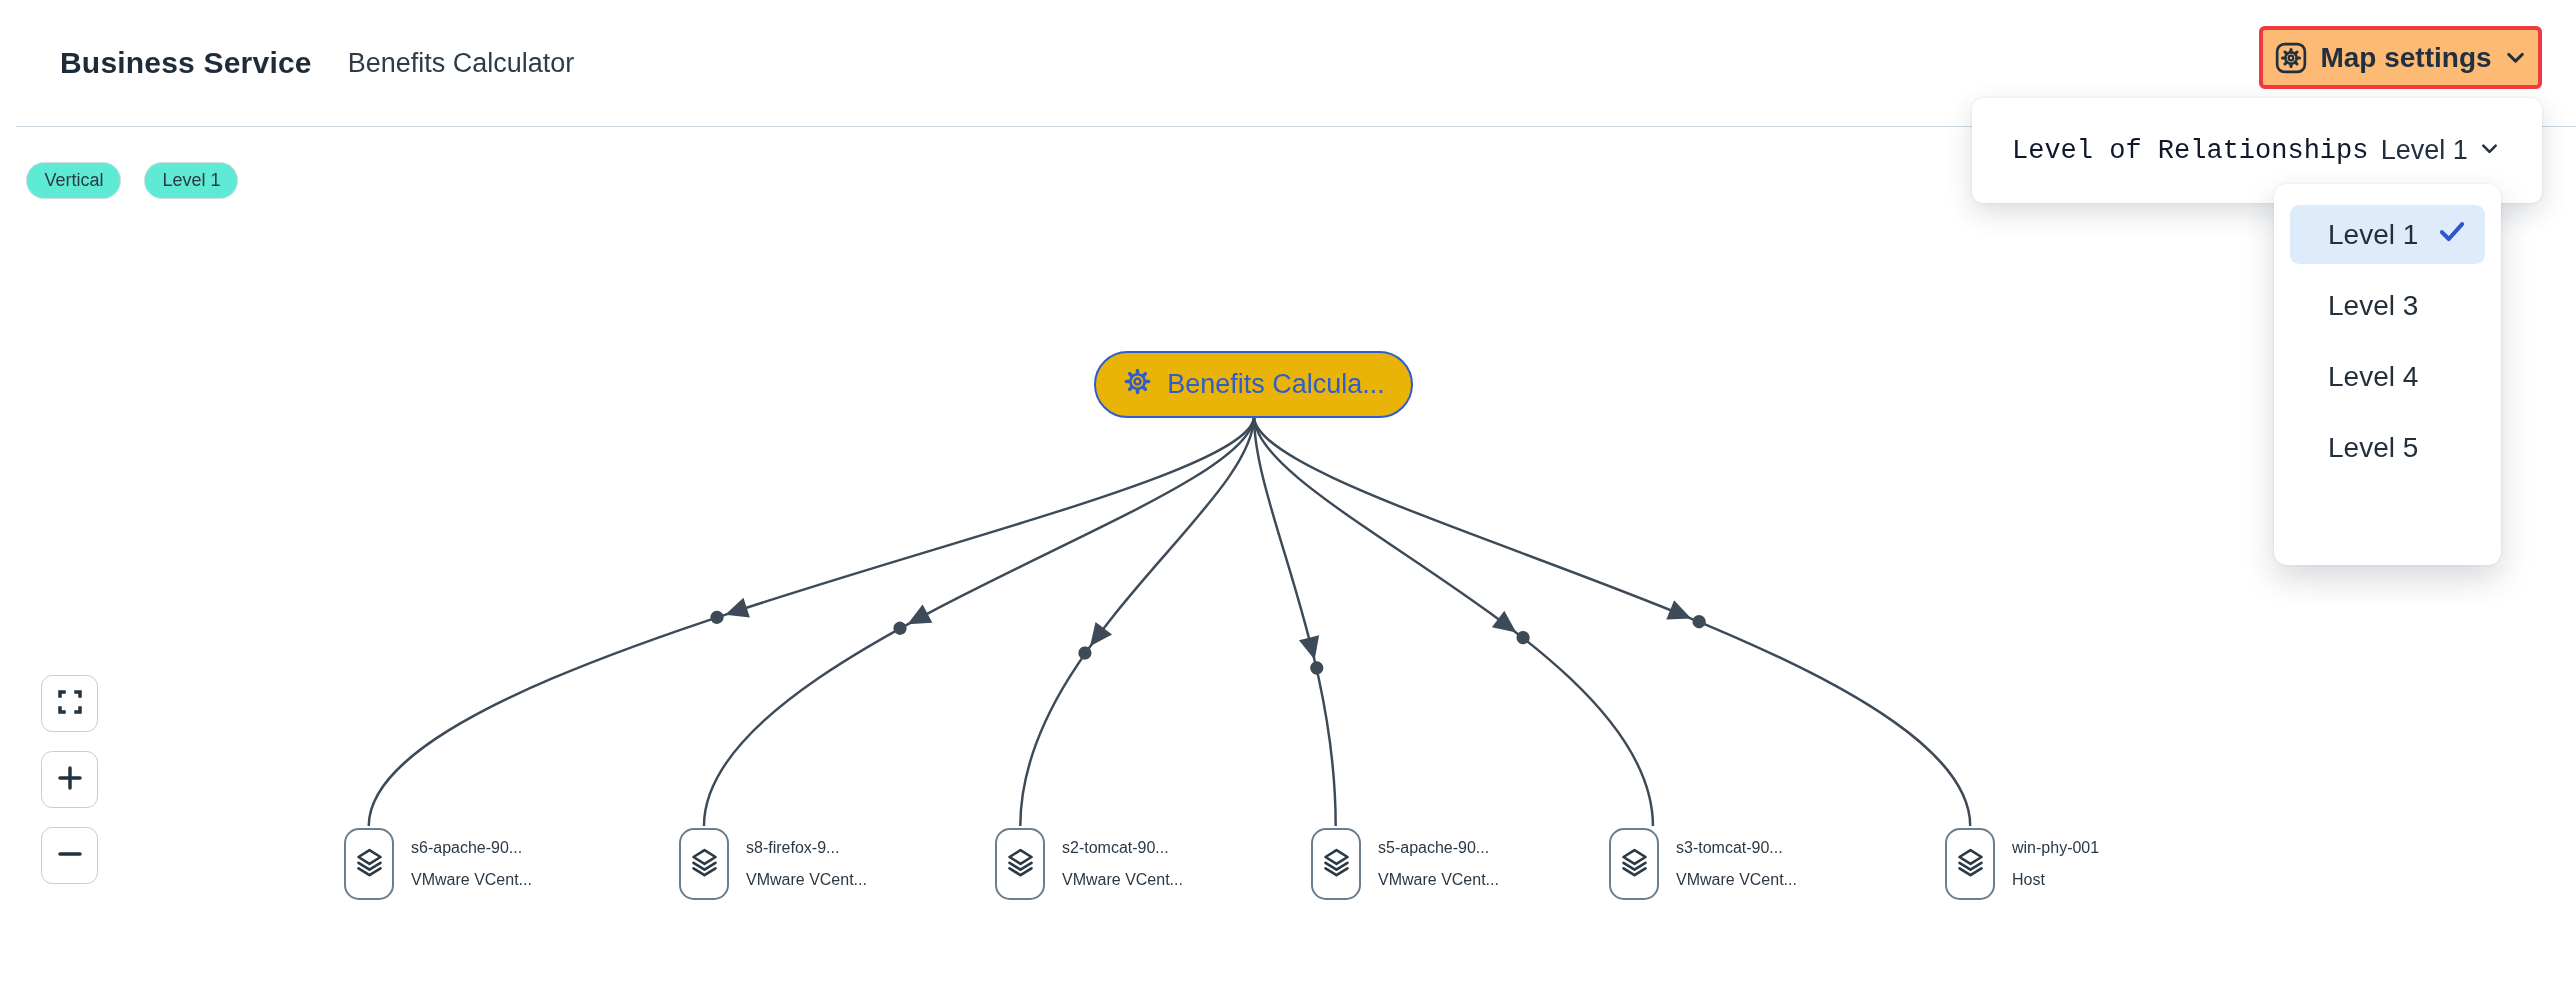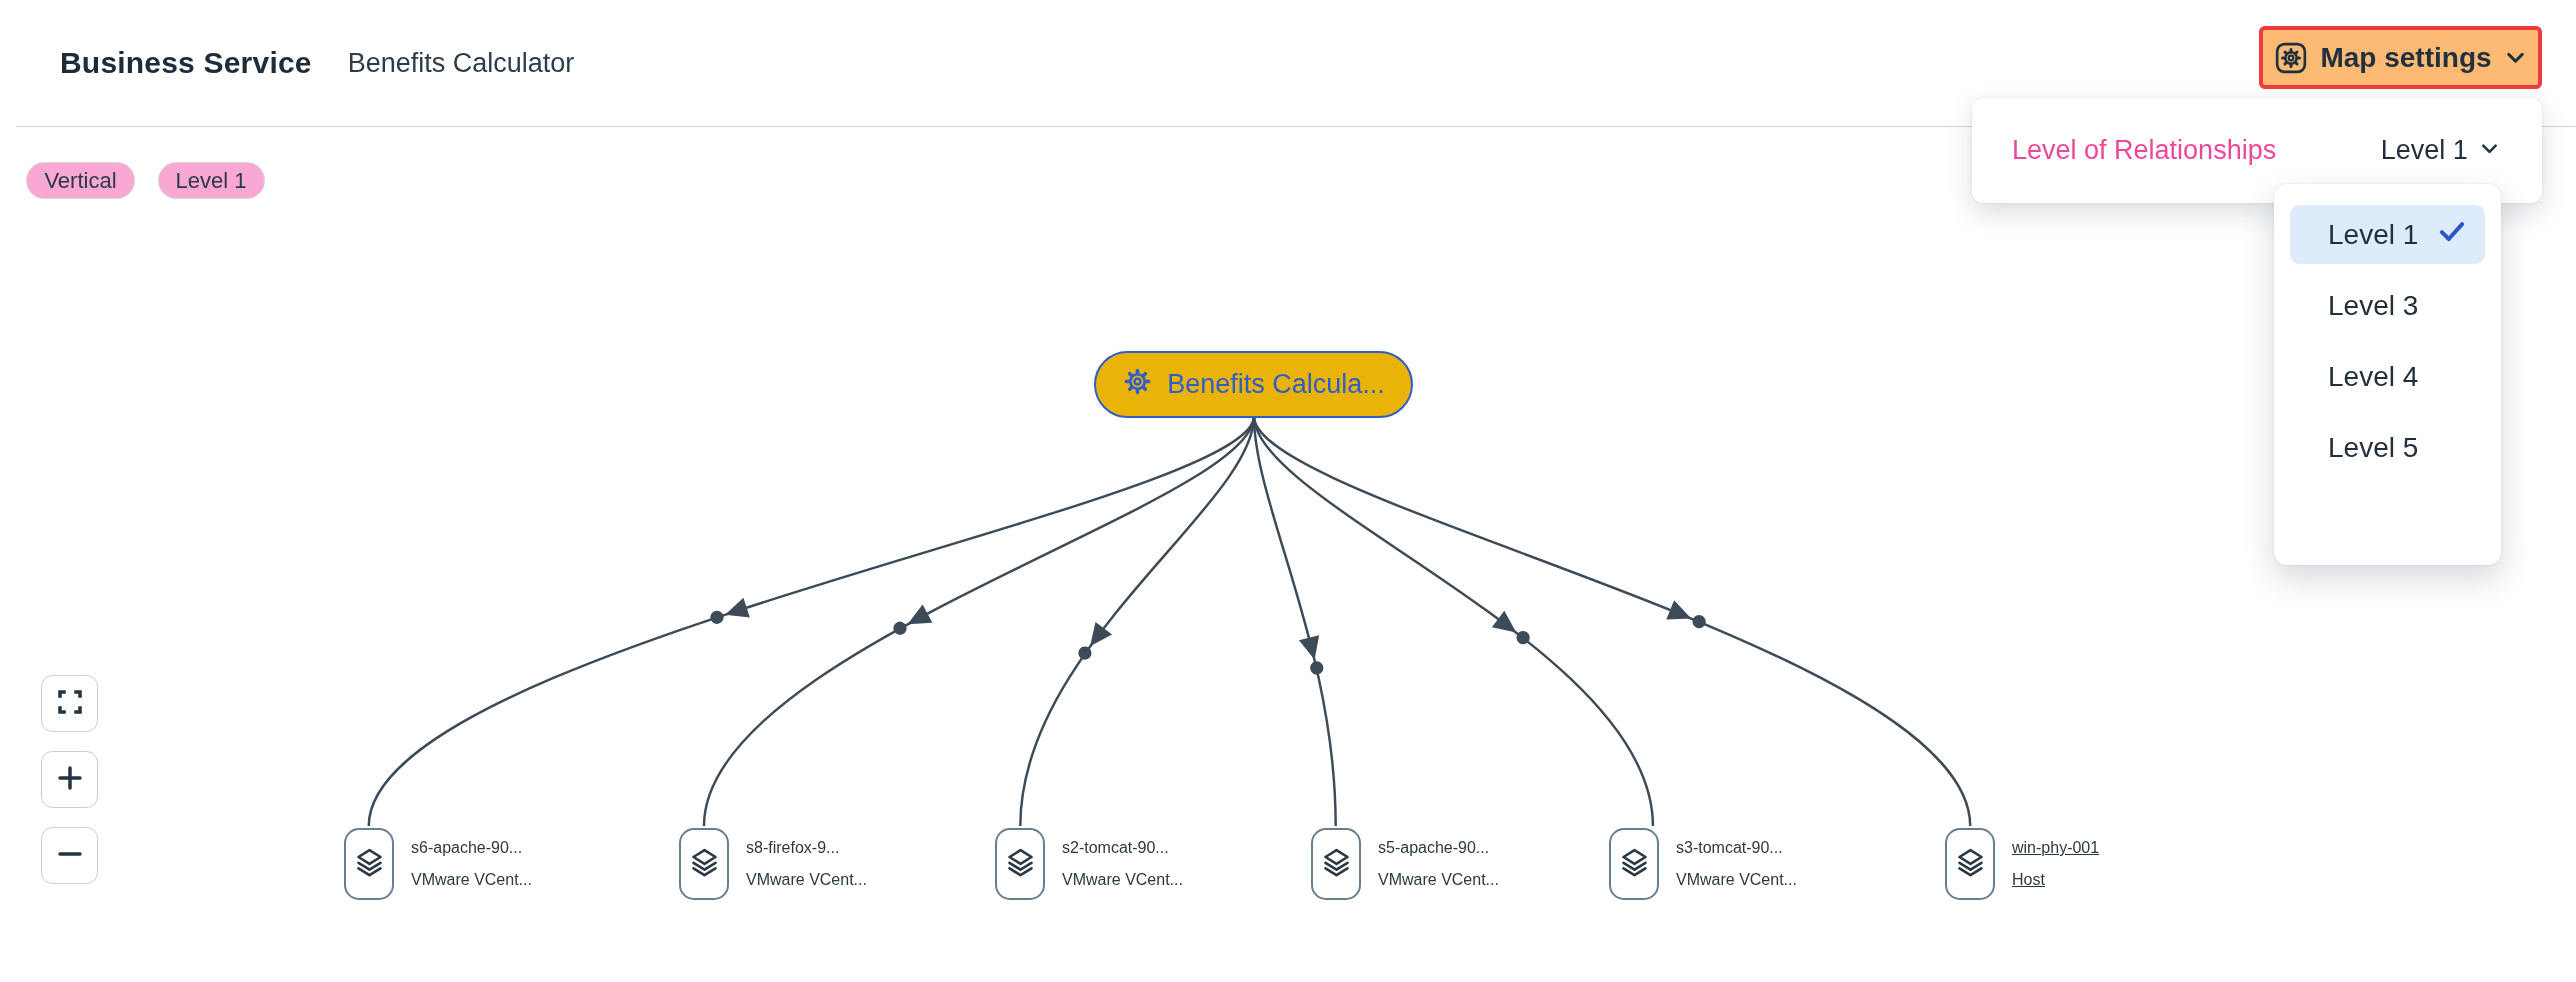--- a/index.html
+++ b/index.html
@@ -24,22 +24,22 @@
     display:flex; align-items:center; justify-content:center; background:#fdba74;
   }
   .ms-btn { display:flex; align-items:center; gap:12.3px; background:none; border:none; cursor:pointer;
     font-family:inherit; font-size:28px; font-weight:700; color:#20303f; padding:0; }
   .ms-btn svg { display:block; }
 
   
   .badges { position:absolute; left:26.4px; top:162px; display:flex; gap:23px; z-index:2; }
   .badge {
     height:37px; padding:0 17px; display:inline-flex; align-items:center;
-    background:#f9a8d4; border:1.9px solid #d6dbdf; border-radius:18px;
-    font-size:22px; color:#2b3945;
+    background:#5eead4; border:1.9px solid #d6dbdf; border-radius:18px;
+    font-size:18px; color:#2b3945;
   }
 
   
   #edges { position:absolute; left:0; top:129px; z-index:1; }
 
   .root-node {
     position:absolute; left:1094px; top:351px; width:319px; height:67px;
     background:#eab308; border:2.8px solid #2e5ecb; border-radius:34px;
     display:flex; align-items:center; justify-content:center; gap:14px;
     color:#2e5ecb; font-size:27px; z-index:3; cursor:pointer;text-align:right;
@@ -60,21 +60,21 @@
   }
 
   
   .settings-panel {
     position:absolute; left:1972px; top:98px; width:570px; height:105px;
     background:#fff; border-radius:11.3px; z-index:5;
     box-shadow:0 9.4px 26.4px rgba(27,43,65,.16), 0 0 2.8px rgba(27,43,65,.10);
     display:flex; align-items:center; justify-content:space-between;
     padding:0 42px 0 40px;
   }
-  .sp-label { font-size:27px; color:#ec4899; }
+  .sp-label { font-size:27px; color:#0f172a;font-family:Liberation Mono, monospace; }
   .sp-value {
     display:flex; align-items:center; gap:11.3px; background:none; border:none; cursor:pointer; padding:0;
     font-family:inherit; font-size:27px; color:#222f3c;
   }
 
   
   .level-menu {
     position:absolute; left:2274px; top:184px; width:227px; height:381px;
     background:#fff; border-radius:13.2px; z-index:6;
     box-shadow:0 13.2px 32px rgba(27,43,65,.18), 0 0 2.8px rgba(27,43,65,.10);
@@ -260,21 +260,21 @@
           <path d="M4 16.2 L12 21.2 L20 16.2"></path>
         </svg>
       </span>
     </div>
     <div class="node-label">
       <div class="node-name">s3-tomcat-90...</div>
       <div class="node-type">VMware VCent...</div>
     </div>
   </div>
 
-  <div class="node" style="left: 1945px; text-decoration: underline;">
+  <div class="node" style="left: 1945px;">
     <div class="node-box">
       <span>
         <svg width="33" height="33" viewBox="0 0 24 24" fill="none" stroke="#2b3945" stroke-width="1.9" stroke-linejoin="round" stroke-linecap="round">
           <path d="M12 3 L20 8 L12 13 L4 8 Z"></path>
           <path d="M4 12.2 L12 17.2 L20 12.2"></path>
           <path d="M4 16.2 L12 21.2 L20 16.2"></path>
         </svg>
       </span>
     </div>
     <div class="node-label">

